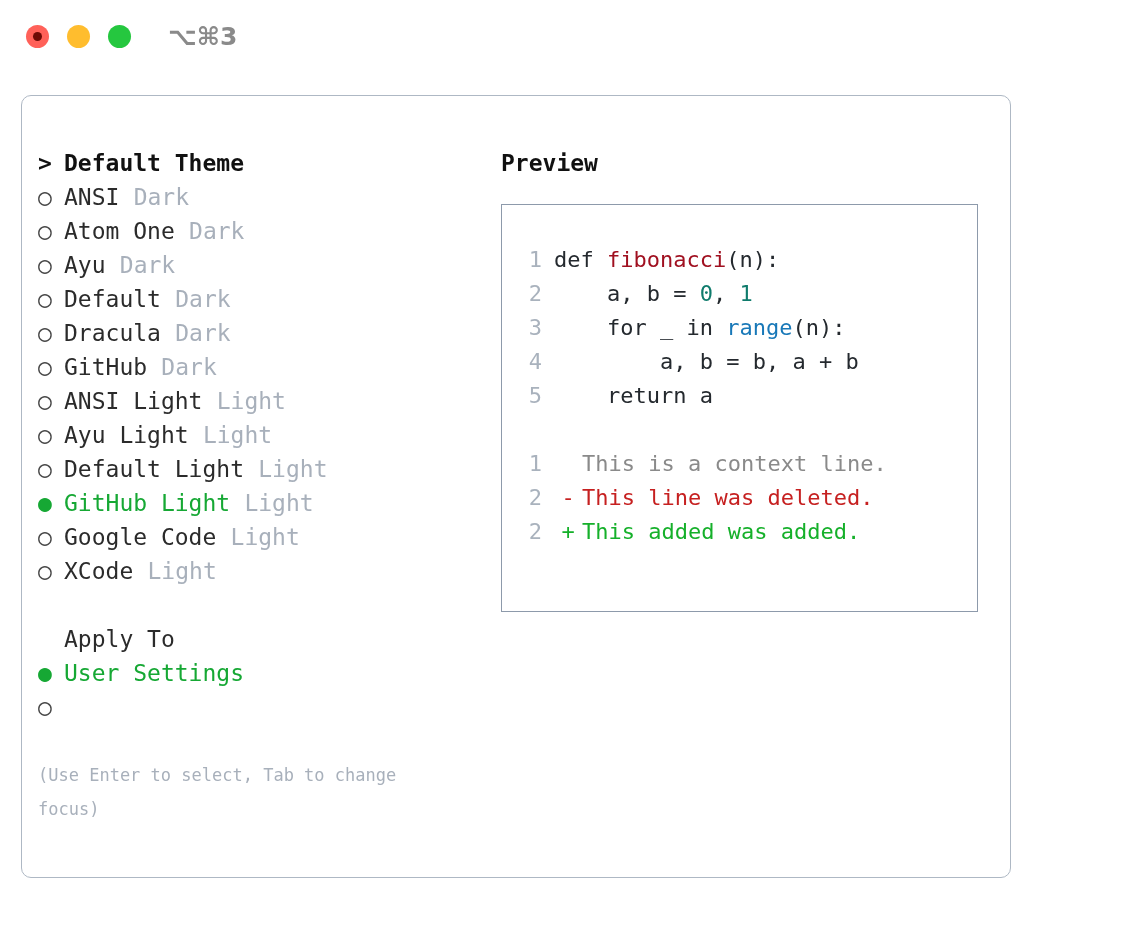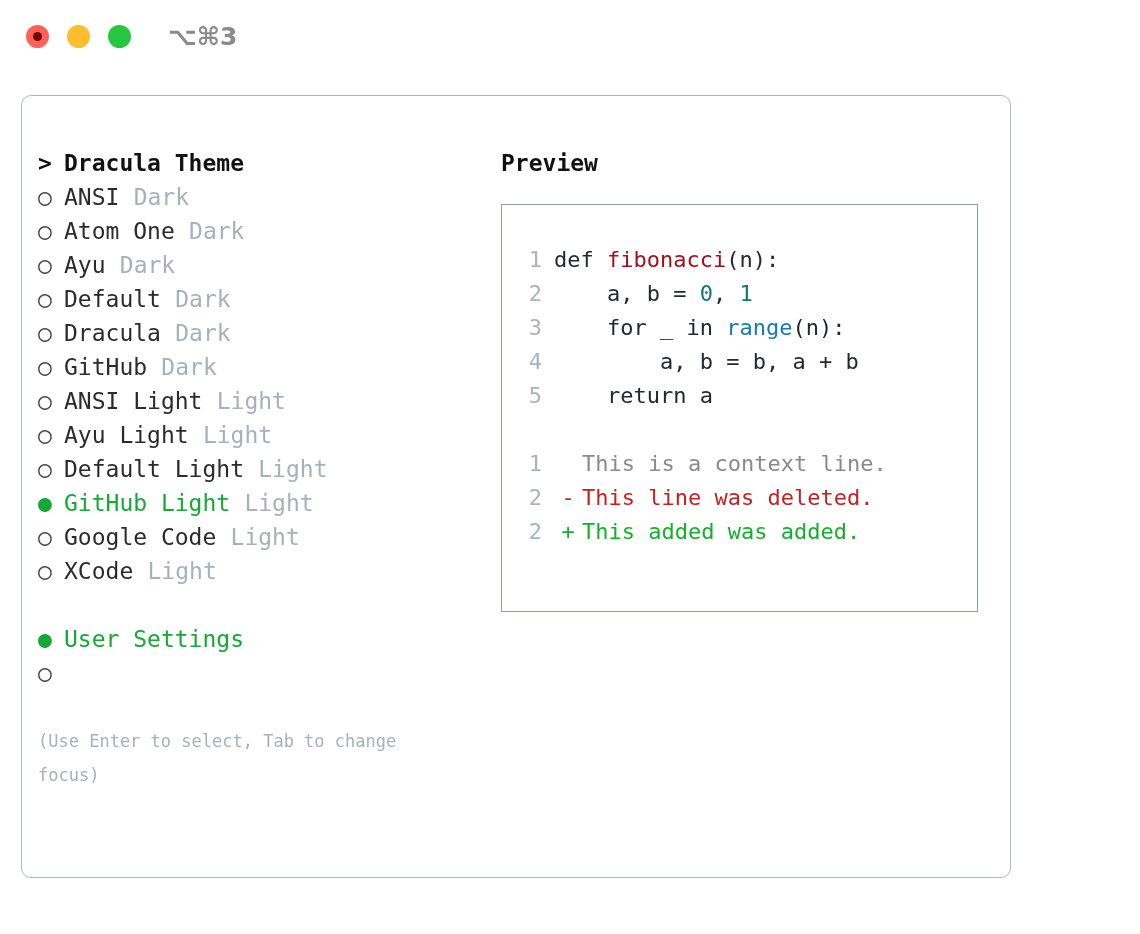--- a/index.html
+++ b/index.html
@@ -200,40 +200,44 @@
     </div>
     <div class="shortcut">⌥⌘3</div>
   </div>
 
   <div class="frame">
 
     <div class="left-col">
 
       <div class="row header-row">
         <span class="marker">&gt;</span>
-        <span class="label">Dracula Theme</span>
+        <span class="label">Default Theme</span>
       </div>
 
       <div id="theme-list">
           <div class="row"><span class="marker bullet-empty">○</span><span class="label">ANSI</span><span class="suffix">Dark</span></div>
           <div class="row"><span class="marker bullet-empty">○</span><span class="label">Atom One</span><span class="suffix">Dark</span></div>
           <div class="row"><span class="marker bullet-empty">○</span><span class="label">Ayu</span><span class="suffix">Dark</span></div>
           <div class="row"><span class="marker bullet-empty">○</span><span class="label">Default</span><span class="suffix">Dark</span></div>
           <div class="row"><span class="marker bullet-empty">○</span><span class="label">Dracula</span><span class="suffix">Dark</span></div>
           <div class="row"><span class="marker bullet-empty">○</span><span class="label">GitHub</span><span class="suffix">Dark</span></div>
           <div class="row"><span class="marker bullet-empty">○</span><span class="label">ANSI Light</span><span class="suffix">Light</span></div>
           <div class="row"><span class="marker bullet-empty">○</span><span class="label">Ayu Light</span><span class="suffix">Light</span></div>
           <div class="row"><span class="marker bullet-empty">○</span><span class="label">Default Light</span><span class="suffix">Light</span></div>
           <div class="row selected"><span class="marker bullet-full">●</span><span class="label">GitHub Light</span><span class="suffix">Light</span></div>
           <div class="row"><span class="marker bullet-empty">○</span><span class="label">Google Code</span><span class="suffix">Light</span></div>
           <div class="row"><span class="marker bullet-empty">○</span><span class="label">XCode</span><span class="suffix">Light</span></div>
         </div>
 
       <div class="section-gap"></div>
 
+      <div class="row">
+        <span class="marker"> </span>
+        <span class="label">Apply To</span>
+      </div>
 
       <div id="apply-list">
           <div class="row selected"><span class="marker bullet-full">●</span><span class="label">User Settings</span></div>
           <div class="row"><span class="marker bullet-empty">○</span></div>
         </div>
 
       <div class="hint">(Use Enter to select, Tab to change focus)</div>
     </div>
 
     <div class="right-col">

